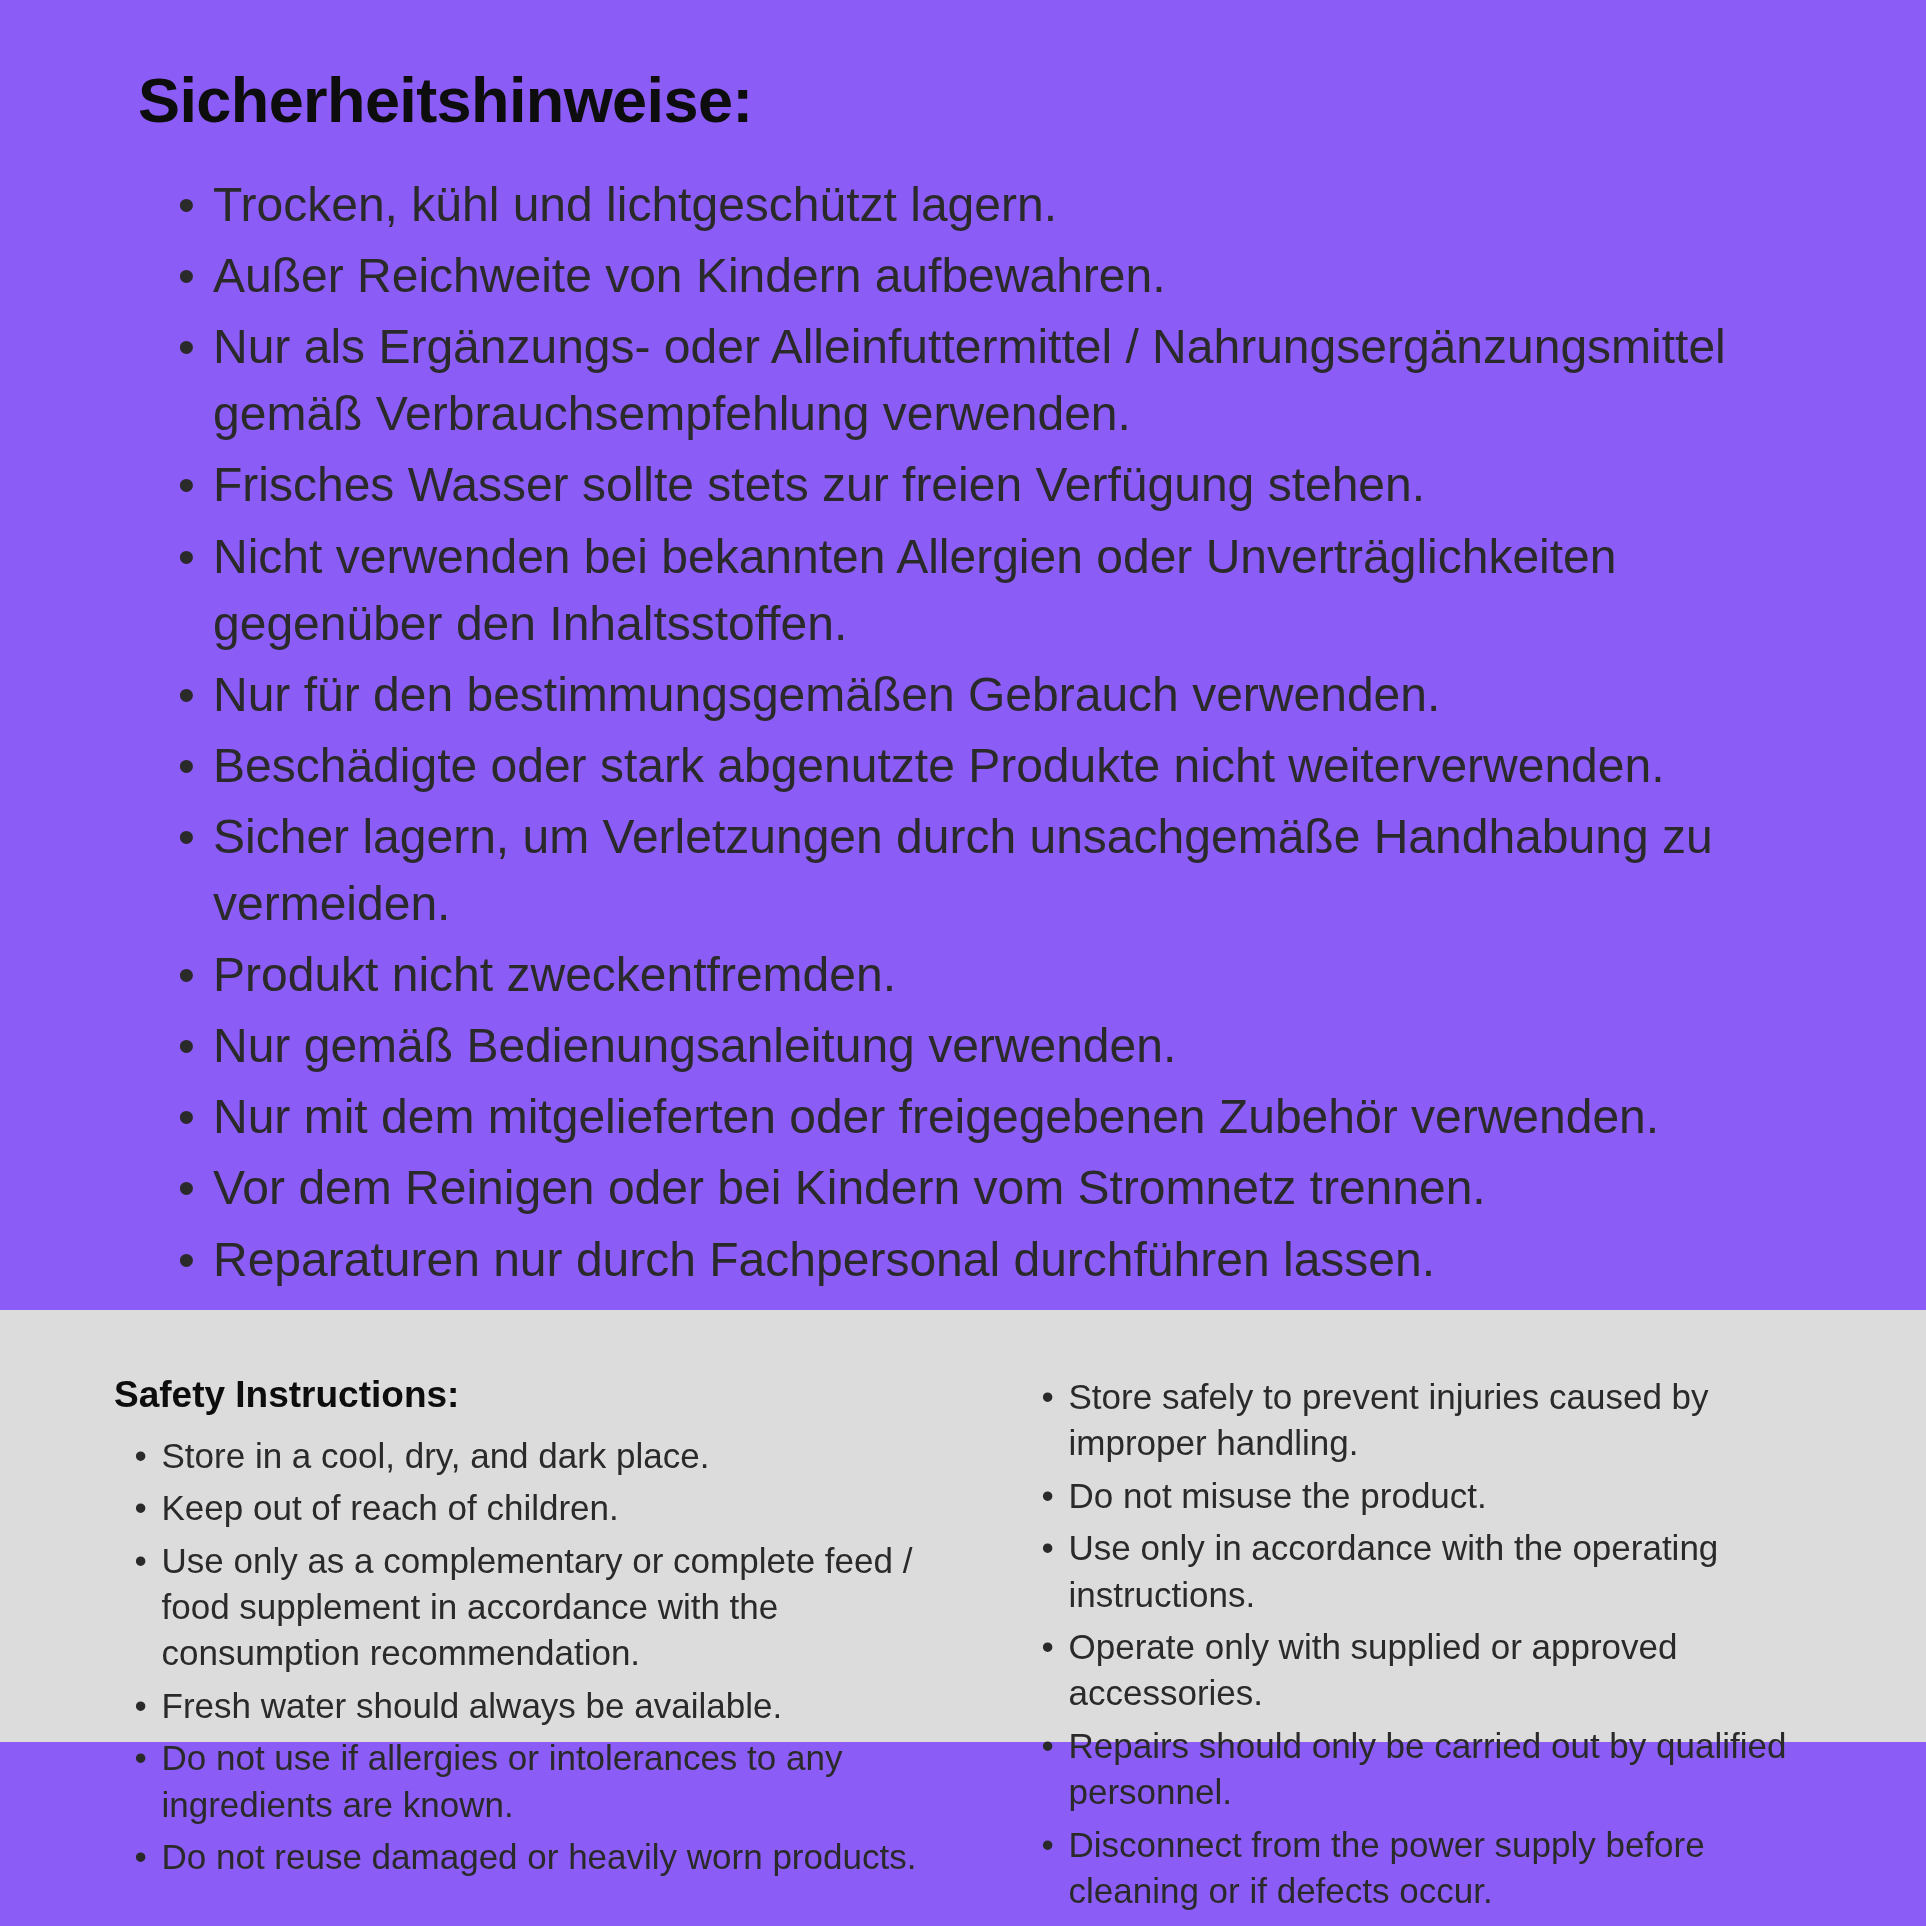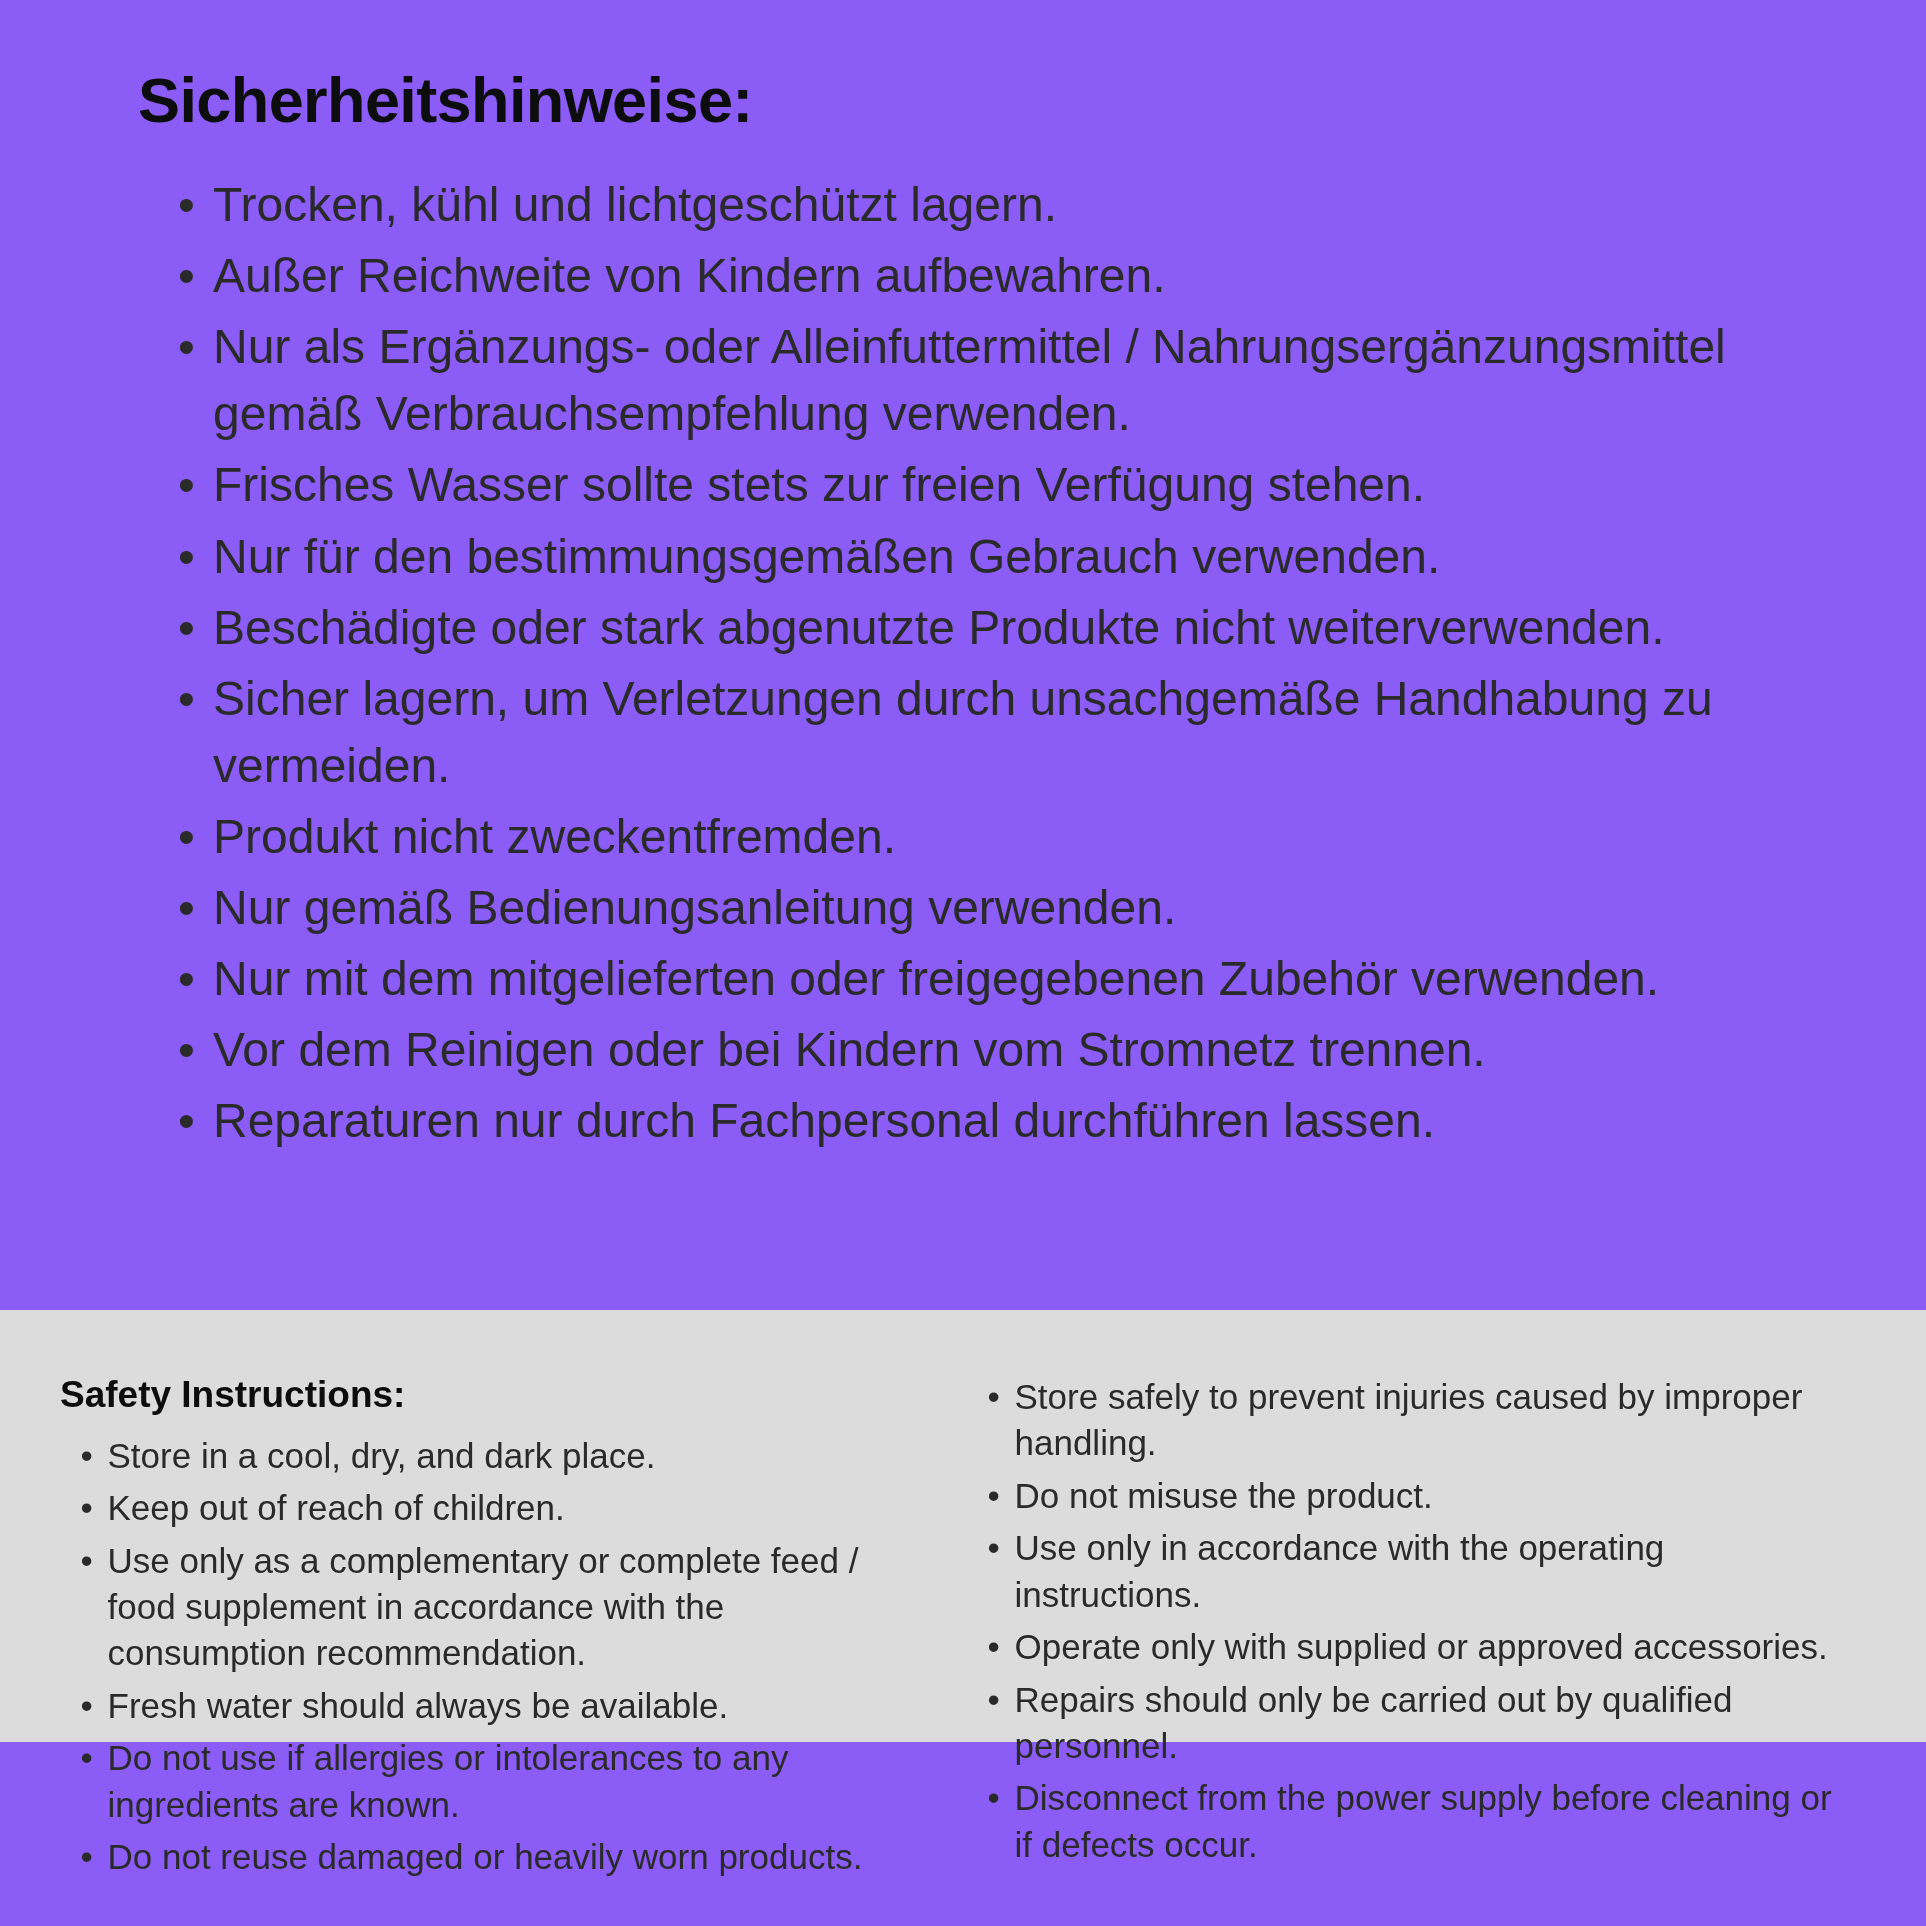--- a/index.html
+++ b/index.html
@@ -50,21 +50,21 @@
     color: #2a2a2a;
   }
 
   
   .english-section {
     box-sizing: border-box;
     height: 432px;
     background: #dcdcdc;
     display: flex;
     align-items: flex-start;
-    padding: 64px 90px 0 60px;
+    padding: 64px 90px 0 114px;
     gap: 71px;
   }
   .english-col {
     box-sizing: border-box;
   }
   .english-col.left {
     flex: 0 0 854px;
   }
   .english-col.right {
     flex: 1 1 auto;
@@ -103,20 +103,21 @@
 
 <div class="page">
 
   <section class="german-section">
     <h1 class="german-title">Sicherheitshinweise:</h1>
     <ul class="german-list">
       <li>Trocken, kühl und lichtgeschützt lagern.</li>
       <li>Außer Reichweite von Kindern aufbewahren.</li>
       <li>Nur als Ergänzungs- oder Alleinfuttermittel / Nahrungsergänzungsmittel gemäß Verbrauchsempfehlung verwenden.</li>
       <li>Frisches Wasser sollte stets zur freien Verfügung stehen.</li>
+      <li>Nicht verwenden bei bekannten Allergien oder Unverträglichkeiten gegenüber den Inhaltsstoffen.</li>
       <li>Nur für den bestimmungsgemäßen Gebrauch verwenden.</li>
       <li>Beschädigte oder stark abgenutzte Produkte nicht weiterverwenden.</li>
       <li>Sicher lagern, um Verletzungen durch unsachgemäße Handhabung zu vermeiden.</li>
       <li>Produkt nicht zweckentfremden.</li>
       <li>Nur gemäß Bedienungsanleitung verwenden.</li>
       <li>Nur mit dem mitgelieferten oder freigegebenen Zubehör verwenden.</li>
       <li>Vor dem Reinigen oder bei Kindern vom Stromnetz trennen.</li>
       <li>Reparaturen nur durch Fachpersonal durchführen lassen.</li>
     </ul>
   </section>

